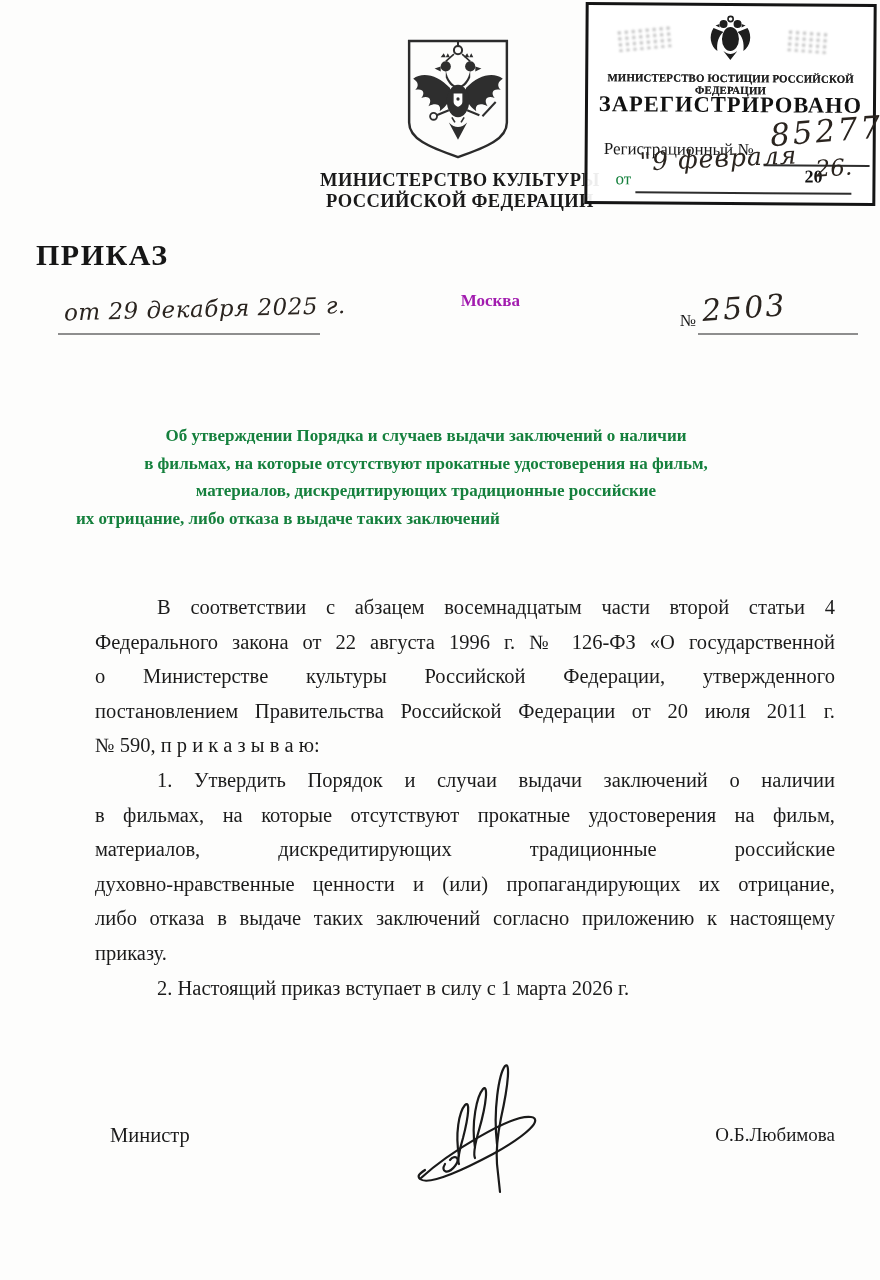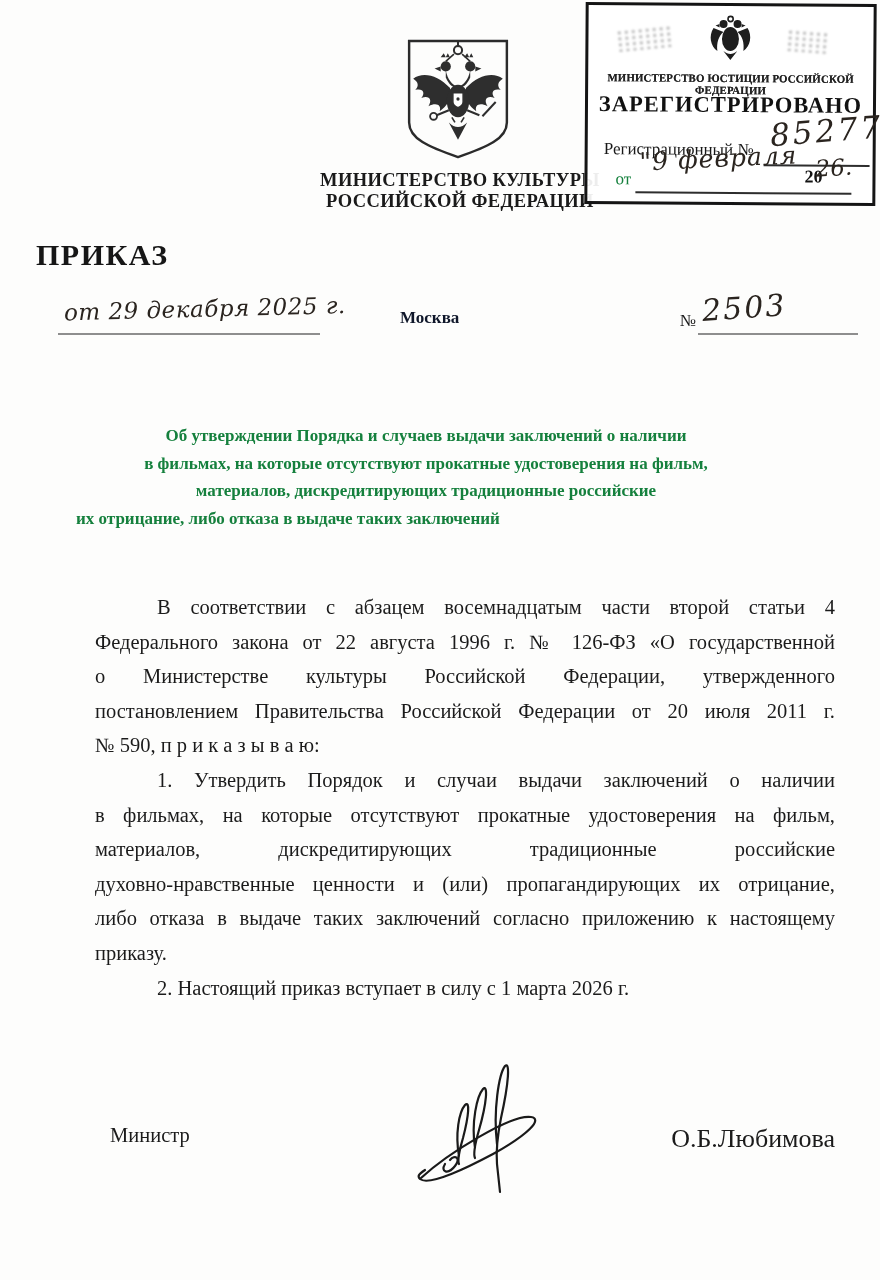--- a/index.html
+++ b/index.html
@@ -62,22 +62,22 @@
   .hand{
     font-family:"DejaVu Serif","Liberation Serif",serif;
     font-style:italic;color:#2a241f;
   }
   .order-date{
     position:absolute;left:64px;top:296px;width:260px;
     font-size:23px;transform:rotate(-1.5deg);letter-spacing:.5px;white-space:nowrap;
   }
   .order-date-rule{position:absolute;left:58px;top:333px;width:262px;height:0;border-top:2px solid #8e8e8e;}
   .order-place{
-    position:absolute;left:400px;top:308px;width:120px;text-align:left;
-    font-weight:bold;font-size:17px;color:#0f172a;
+    position:absolute;left:400px;top:291px;width:120px;text-align:right;
+    font-weight:bold;font-size:17px;color:#a21caf;
   }
   .order-no-label{position:absolute;left:680px;top:311px;font-size:17px;color:#1a1a1a;}
   .order-no{position:absolute;left:702px;top:290px;font-size:30px;letter-spacing:2px;transform:rotate(-4deg);}
   .order-no-rule{position:absolute;left:698px;top:333px;width:160px;height:0;border-top:2px solid #8e8e8e;}
 
   
   .subject{
     position:absolute;left:76px;top:422px;width:700px;
     font-weight:bold;font-size:17px;line-height:27.5px;color:#15803d;
   }
@@ -86,21 +86,21 @@
     position:absolute;left:95px;top:590px;width:740px;
     font-size:20.5px;line-height:34.6px;color:#1b1b1b;
   }
   .tline{display:block;text-align:justify;text-align-last:justify;}
   .tline.last{text-align-last:left;}
   .indent-first .tline:first-child{padding-left:62px;}
   .para3{display:block;text-indent:62px;text-align:left;}
 
   
   .sig-position{position:absolute;left:110px;top:1124px;font-size:20.5px;color:#1b1b1b;}
-  .sig-name{position:absolute;right:45px;top:1124px;font-size:26px;color:#1b1b1b;}
+  .sig-name{position:absolute;right:45px;top:1124px;font-size:19px;color:#1b1b1b;}
   .sig-svg{position:absolute;left:405px;top:1058px;width:180px;height:140px;}
 </style>
 </head>
 <body>
 
 <div class="page">
 
   <svg class="coat-of-arms" viewBox="0 0 110 122">
     <path d="M7 4 H103 V84 C103 100 84 108 55 118 C26 108 7 100 7 84 Z" fill="none" stroke="#2b2b2b" stroke-width="2.4"></path>
     <g fill="#2e2e2e" stroke="none">

